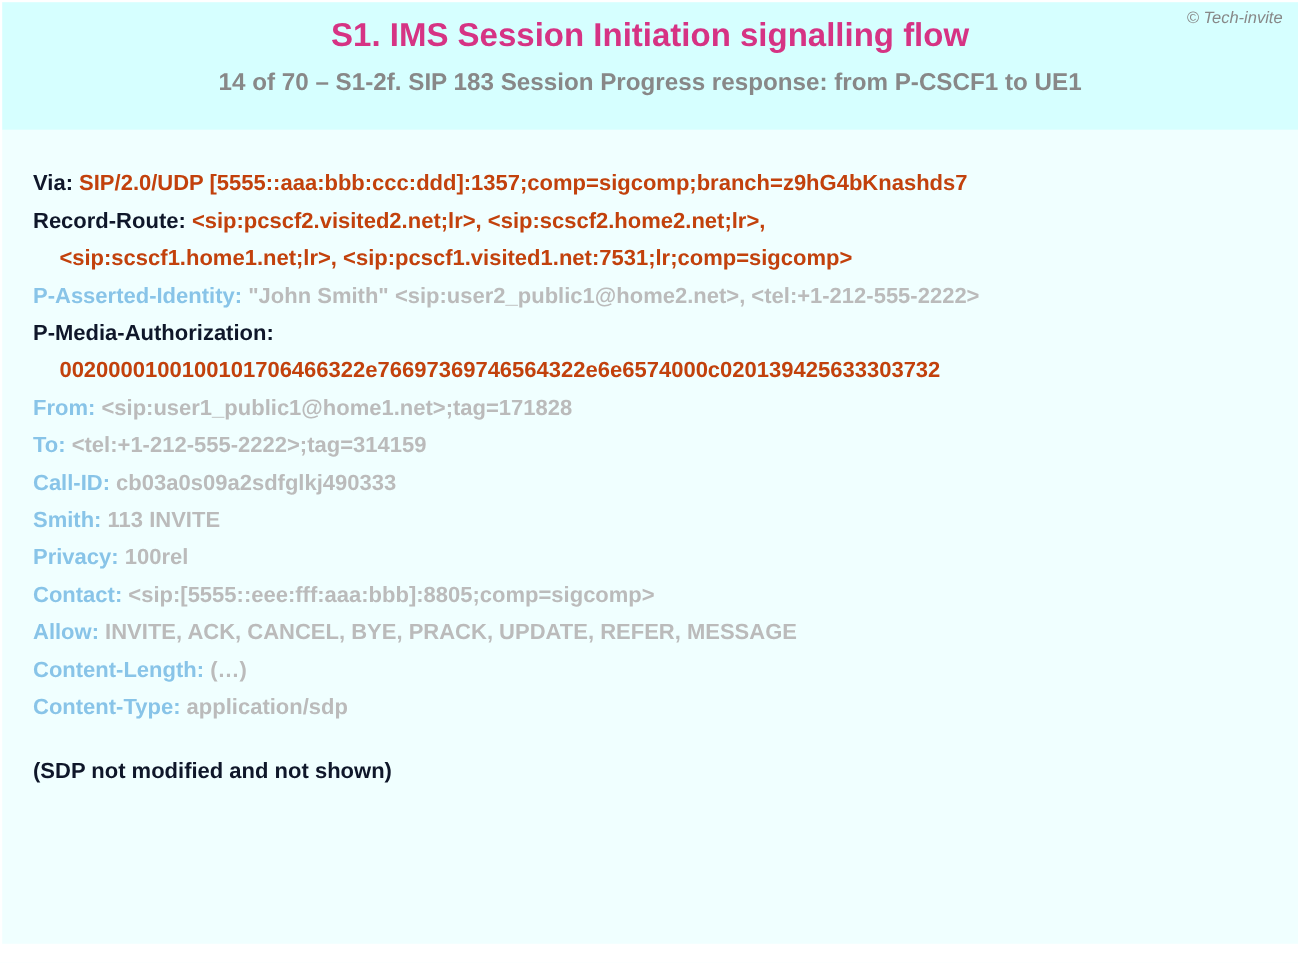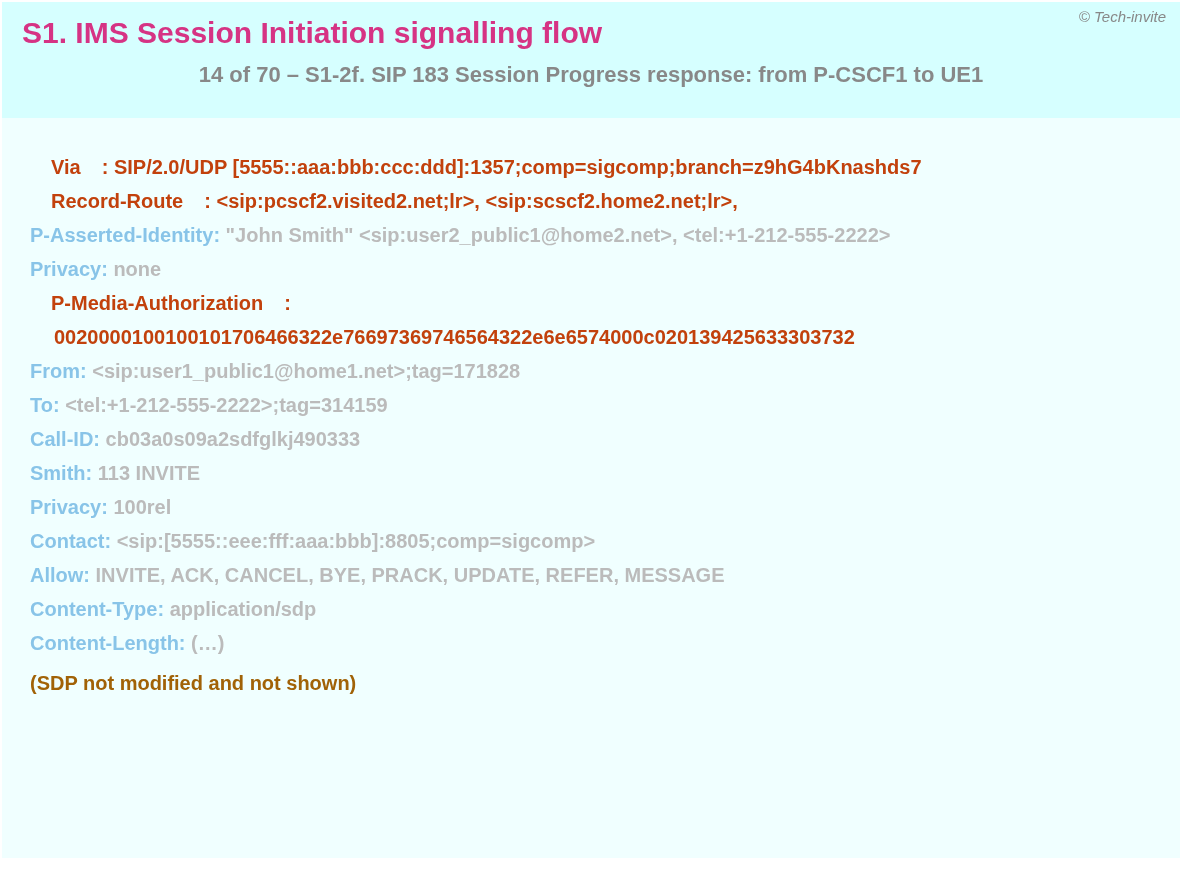--- a/index.html
+++ b/index.html
@@ -27,21 +27,21 @@
   .copyright {
     position: absolute;
     top: 6px;
     right: 14px;
     font-size: 15px;
     color: #888;
     font-style: italic;
     text-align: center;
   }
   .title {
-    text-align: left;
+    text-align: center;
     color: #d63384;
     font-size: 30px;
     font-weight: bold;
     margin: 0 0 8px 0;
   }
   .subtitle {
     text-align: center;
     color: #888;
     font-size: 22px;
     font-weight: bold;
@@ -57,30 +57,30 @@
     color: #db8b1d; 
     font-size: 26px;
     font-weight: bold;
     margin-bottom: 18px;
   }
   .hdr-line {
     font-size: 20px;
     line-height: 1.7;
     font-weight: bold;
   }
-  .hdr-name-strong { color: #c2410c; margin-left: 21px; } 
+  .hdr-name-strong { color: #0f172a; } 
   .hdr-name-muted  { color: #88c4e8; } 
   .hdr-val-dark    { color: #c2410c; }
   .hdr-val-muted   { color: #bbb; }
   .indent { padding-left: 24px; }
   .sdp-note {
-    color: #a16207;
+    color: #0f172a;
     font-size: 20px;
     font-weight: bold;
-    margin-top: 12px;
+    margin-top: 30px;
   }
 </style>
 </head>
 <body>
 
 <div class="frame">
 
   <div class="header">
     <div class="copyright">© Tech-invite</div>
     <div class="title">S1. IMS Session Initiation signalling flow</div>
@@ -90,28 +90,28 @@
   <div class="body">
 
 
     <div class="hdr-line">
       <span class="hdr-name-strong">Via</span><span class="hdr-name-strong">: </span><span class="hdr-val-dark">SIP/2.0/UDP [5555::aaa:bbb:ccc:ddd]:1357;comp=sigcomp;branch=z9hG4bKnashds7</span>
     </div>
 
     <div class="hdr-line">
       <span class="hdr-name-strong">Record-Route</span><span class="hdr-name-strong">: </span><span class="hdr-val-dark">&lt;sip:pcscf2.visited2.net;lr&gt;, &lt;sip:scscf2.home2.net;lr&gt;,</span>
     </div>
+    <div class="hdr-line indent">
+      <span class="hdr-val-dark">&lt;sip:scscf1.home1.net;lr&gt;, &lt;sip:pcscf1.visited1.net:7531;lr;comp=sigcomp&gt;</span>
+    </div>
 
     <div class="hdr-line">
       <span class="hdr-name-muted">P-Asserted-Identity</span><span class="hdr-name-muted">: </span><span class="hdr-val-muted">"John Smith" &lt;sip:user2_public1@home2.net&gt;, &lt;tel:+1-212-555-2222&gt;</span>
     </div>
 
-    <div class="hdr-line">
-      <span class="hdr-name-muted">Privacy</span><span class="hdr-name-muted">: </span><span class="hdr-val-muted">none</span>
-    </div>
 
     <div class="hdr-line">
       <span class="hdr-name-strong">P-Media-Authorization</span><span class="hdr-name-strong">:</span>
     </div>
     <div class="hdr-line indent">
       <span class="hdr-val-dark">0020000100100101706466322e76697369746564322e6e6574000c020139425633303732</span>
     </div>
 
     <div class="hdr-line">
       <span class="hdr-name-muted">From</span><span class="hdr-name-muted">: </span><span class="hdr-val-muted">&lt;sip:user1_public1@home1.net&gt;;tag=171828</span>
@@ -136,23 +136,23 @@
     <div class="hdr-line">
       <span class="hdr-name-muted">Contact</span><span class="hdr-name-muted">: </span><span class="hdr-val-muted">&lt;sip:[5555::eee:fff:aaa:bbb]:8805;comp=sigcomp&gt;</span>
     </div>
 
     <div class="hdr-line">
       <span class="hdr-name-muted">Allow</span><span class="hdr-name-muted">: </span><span class="hdr-val-muted">INVITE, ACK, CANCEL, BYE, PRACK, UPDATE, REFER, MESSAGE</span>
     </div>
 
 
     <div class="hdr-line">
-      <span class="hdr-name-muted">Content-Type</span><span class="hdr-name-muted">: </span><span class="hdr-val-muted">application/sdp</span>
+      <span class="hdr-name-muted">Content-Length</span><span class="hdr-name-muted">: </span><span class="hdr-val-muted">(…)</span>
     </div>
 
     <div class="hdr-line">
-      <span class="hdr-name-muted">Content-Length</span><span class="hdr-name-muted">: </span><span class="hdr-val-muted">(…)</span>
+      <span class="hdr-name-muted">Content-Type</span><span class="hdr-name-muted">: </span><span class="hdr-val-muted">application/sdp</span>
     </div>
 
     <div class="sdp-note">(SDP not modified and not shown)</div>
 
   </div>
 </div>
 
 </body></html>

